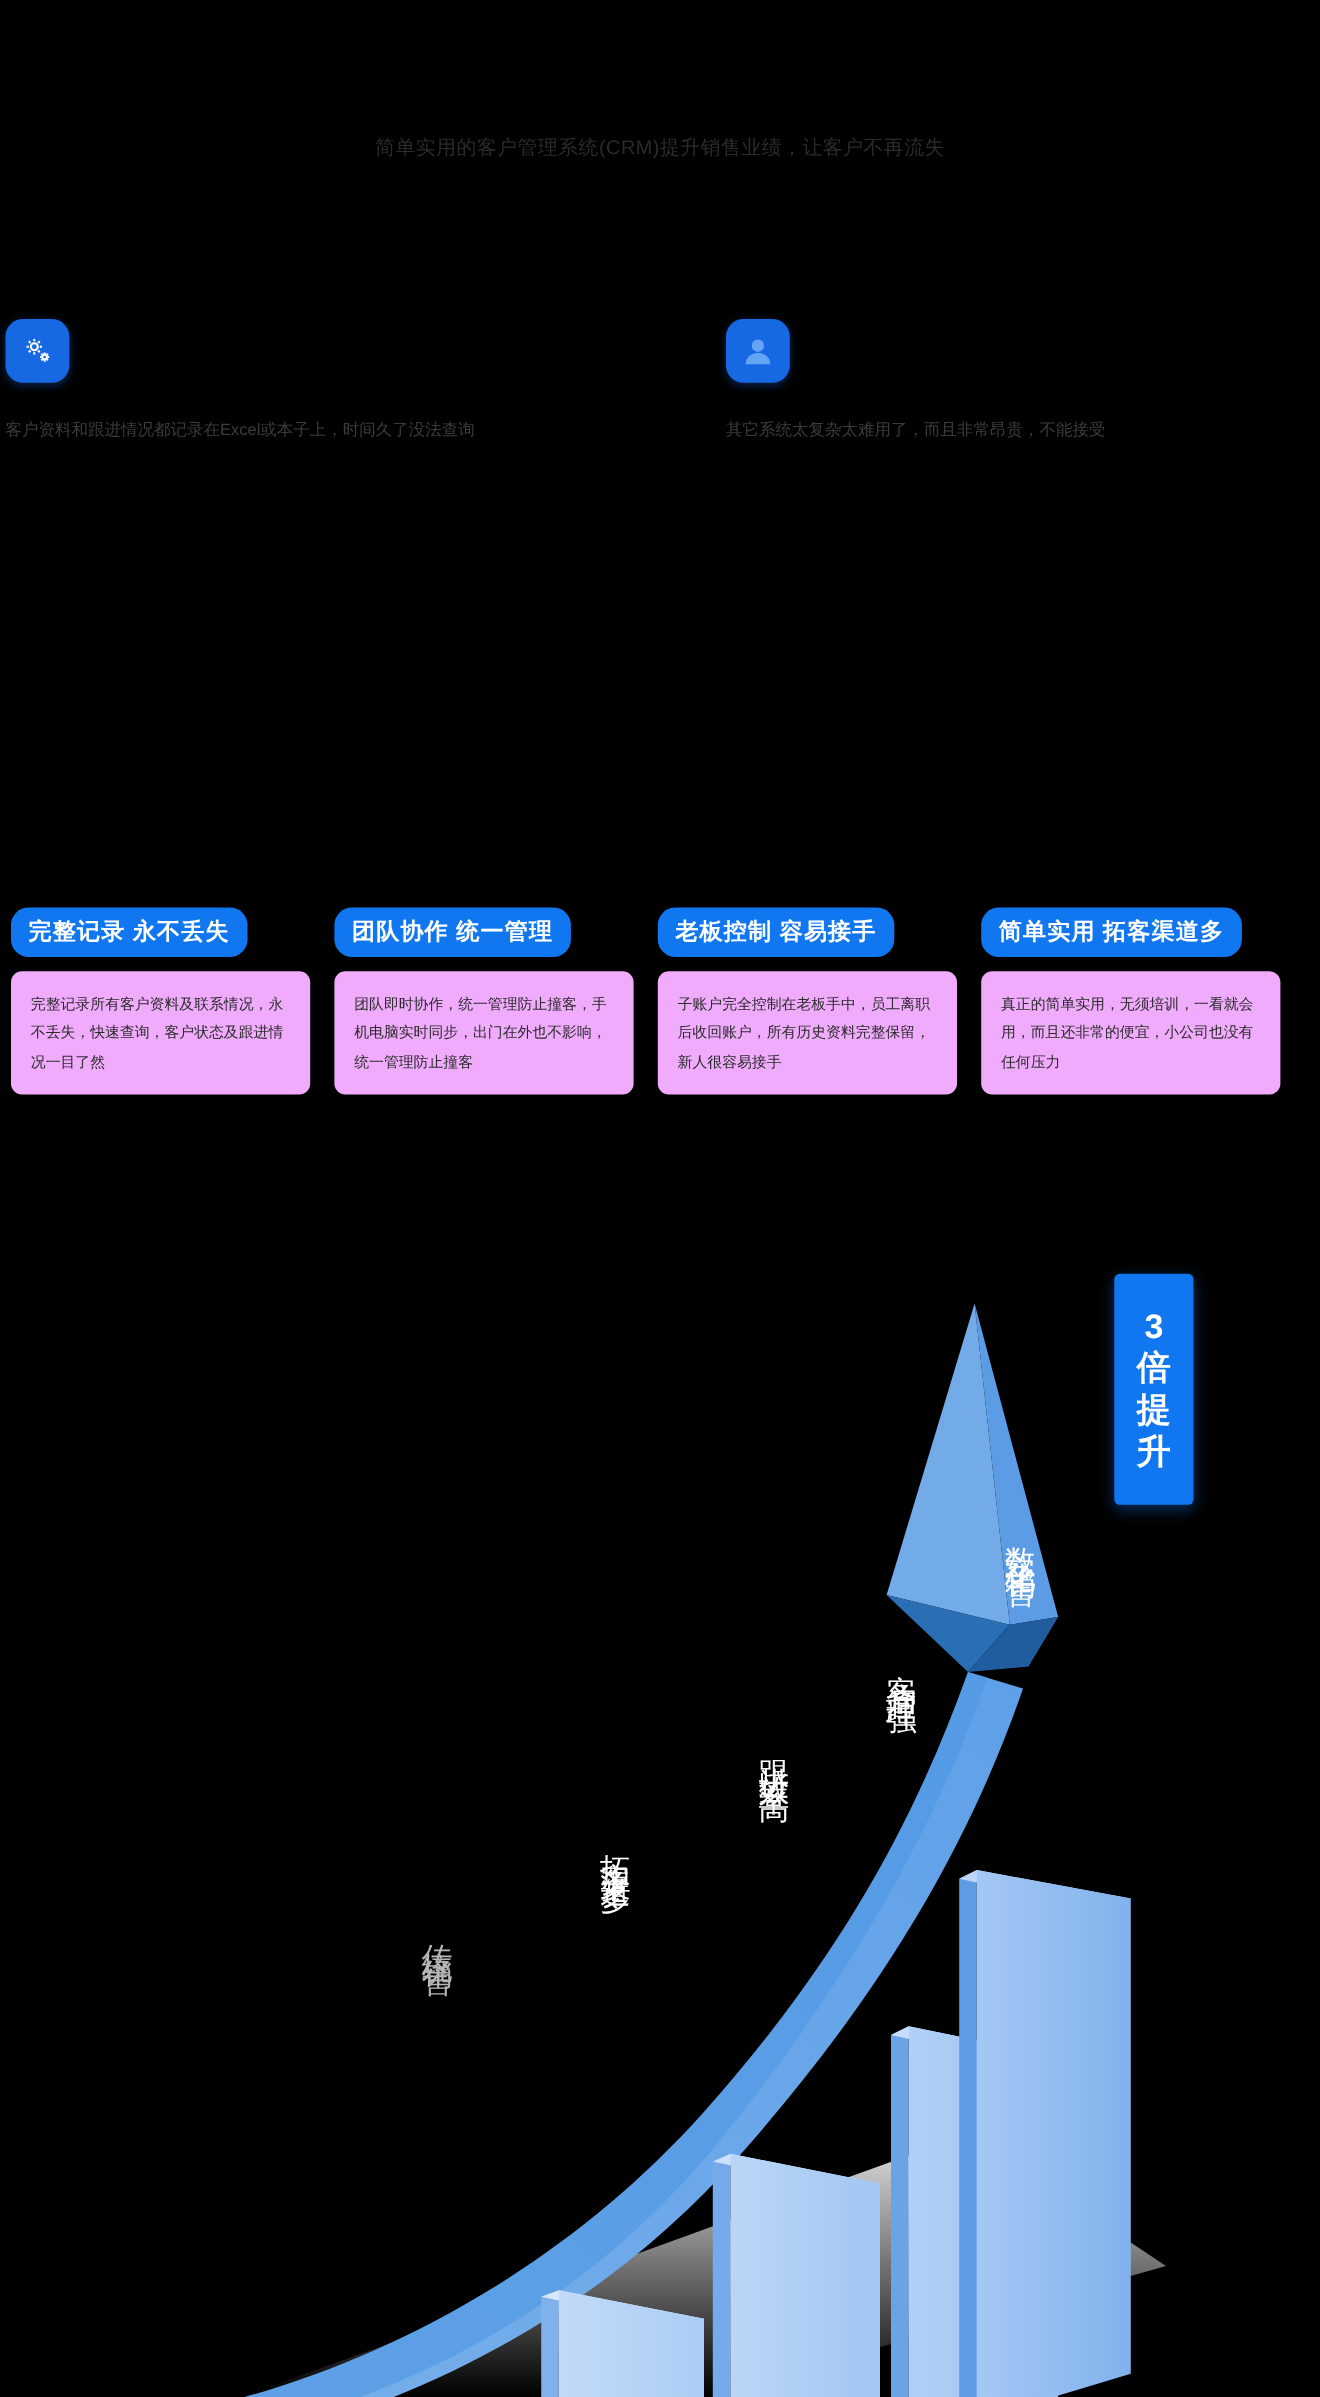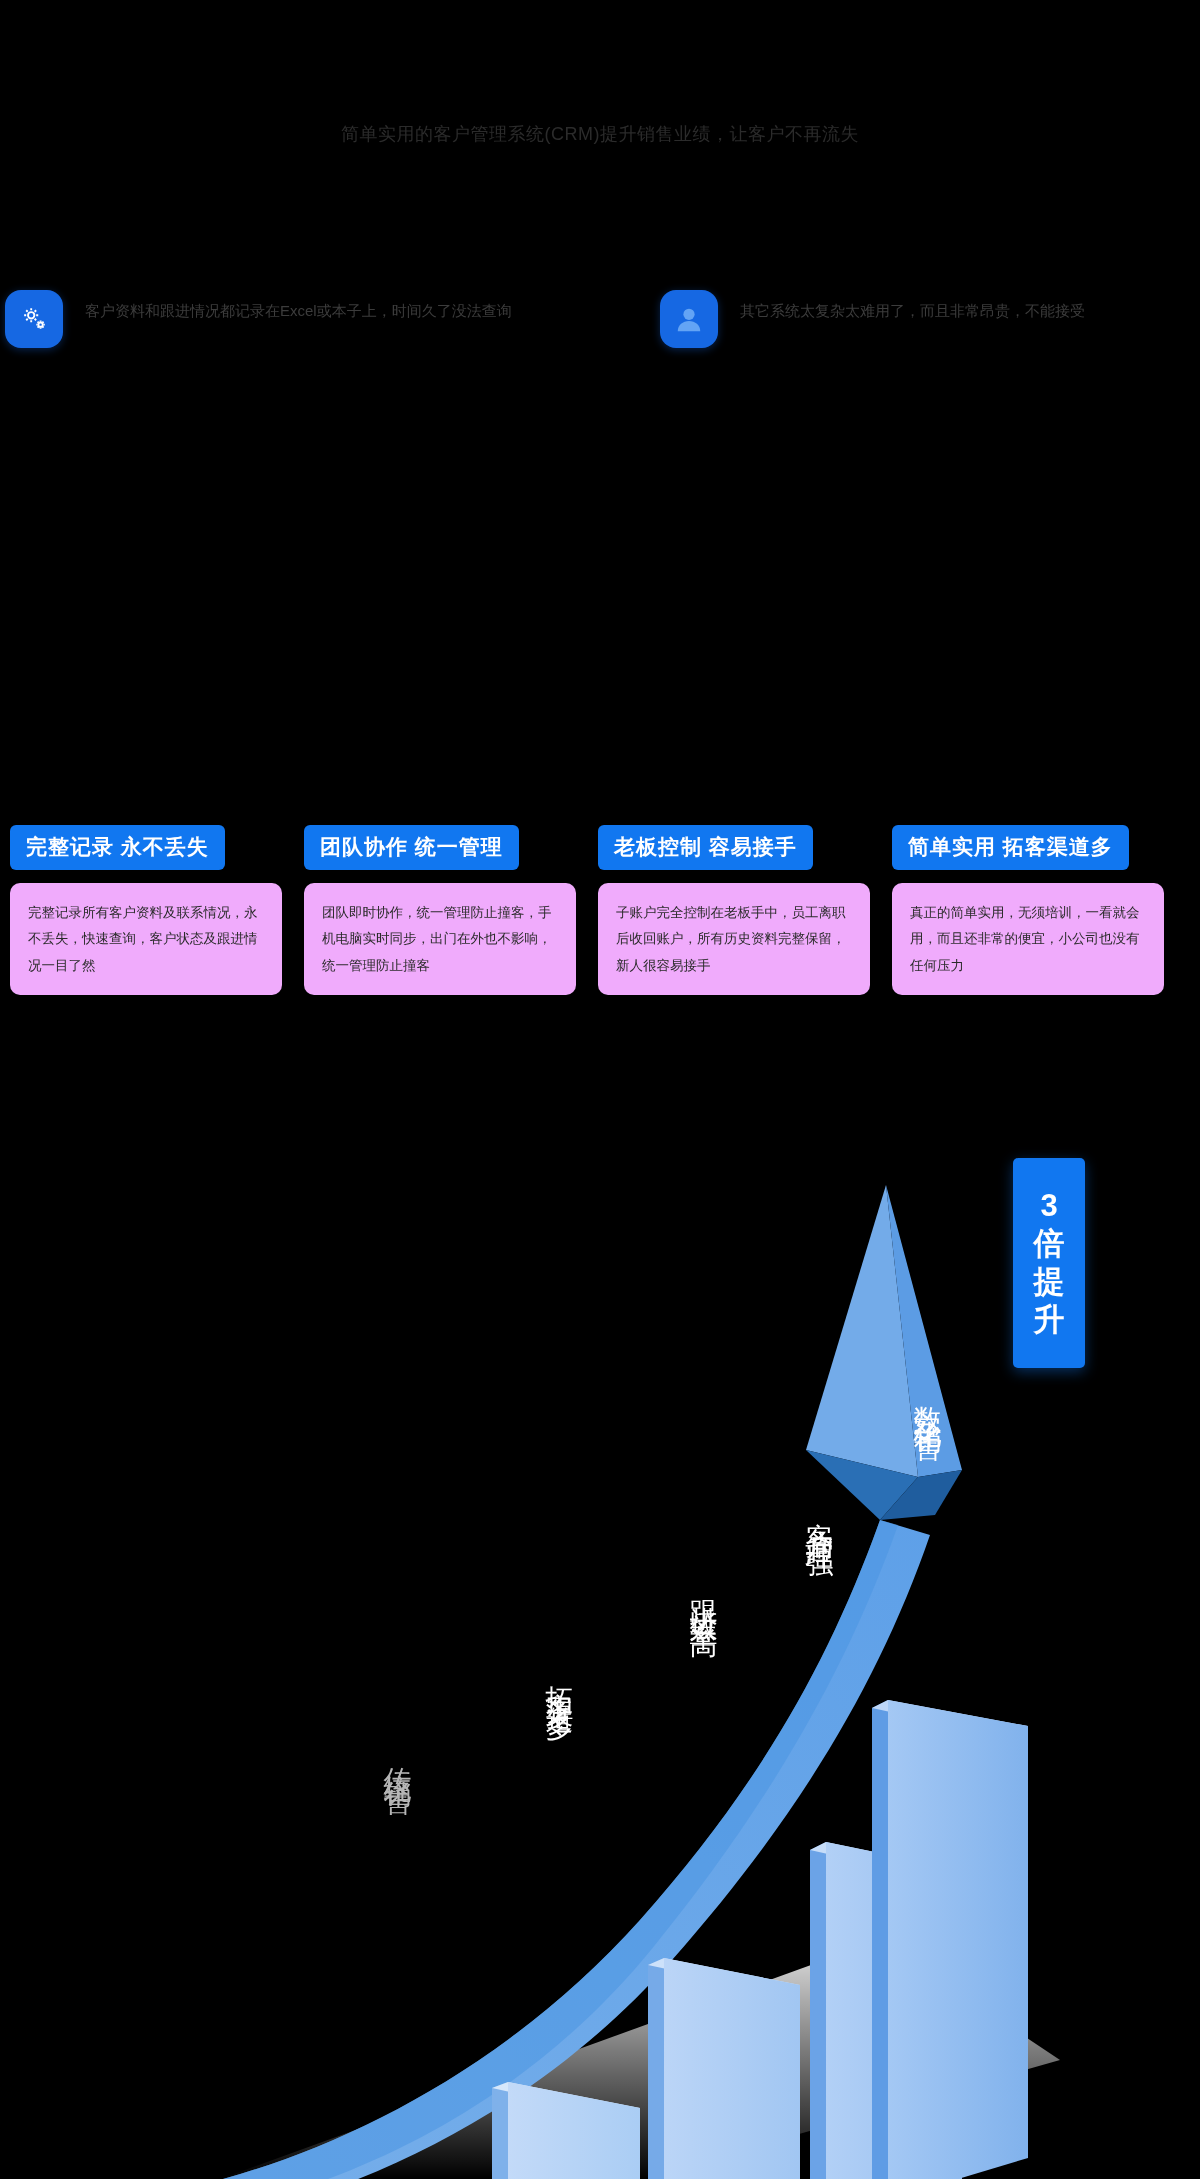--- a/index.html
+++ b/index.html
@@ -38,20 +38,21 @@
     width: 1200px;
     display: grid;
     grid-template-columns: 640px 560px;
     grid-template-rows: 240px auto;
   }
   .pain-item {
     display: flex;
     align-items: flex-start;
     gap: 22px;
     padding-right: 40px;
+    flex-direction: column;
   }
   .pain-item.col1 { padding-left: 5px; }
   .pain-item.col2 { padding-left: 20px; }
   .pain-icon {
     flex: 0 0 auto;
     width: 58px;
     height: 58px;
     border-radius: 16px;
     background: #1668e3;
     display: flex;
@@ -79,21 +80,21 @@
   }
   .feature-card { width: 272px; }
   .feature-head {
     display: inline-block;
     background: #1177f0;
     color: #ffffff;
     font-size: 21px;
     font-weight: 700;
     letter-spacing: 1px;
     padding: 8px 16px 9px;
-    border-radius: 6px;
+    border-radius: 16px;
     white-space: nowrap;
   }
   .feature-body {
     margin-top: 13px;
     background: #f0abfc;
     border-radius: 10px;
     padding: 17px 18px 6px;
     font-size: 13.5px;
     line-height: 1.95;
     color: #2b2b2b;

